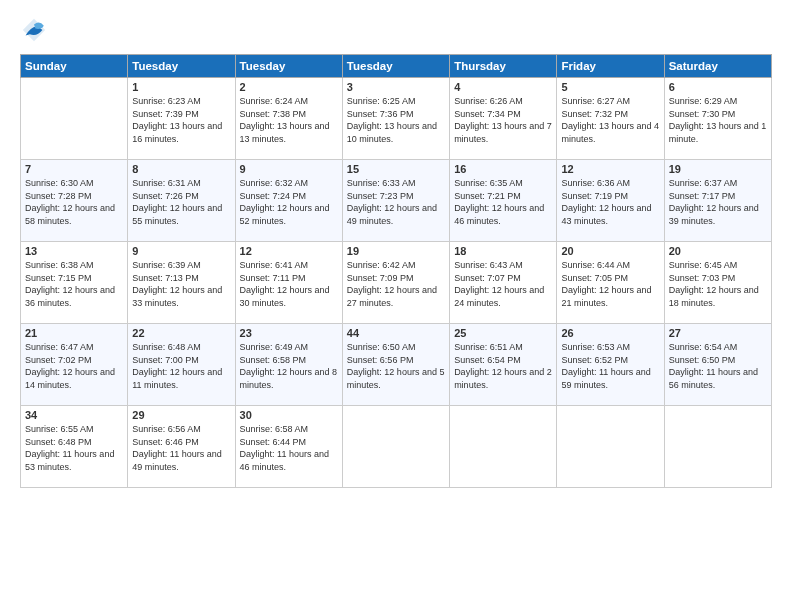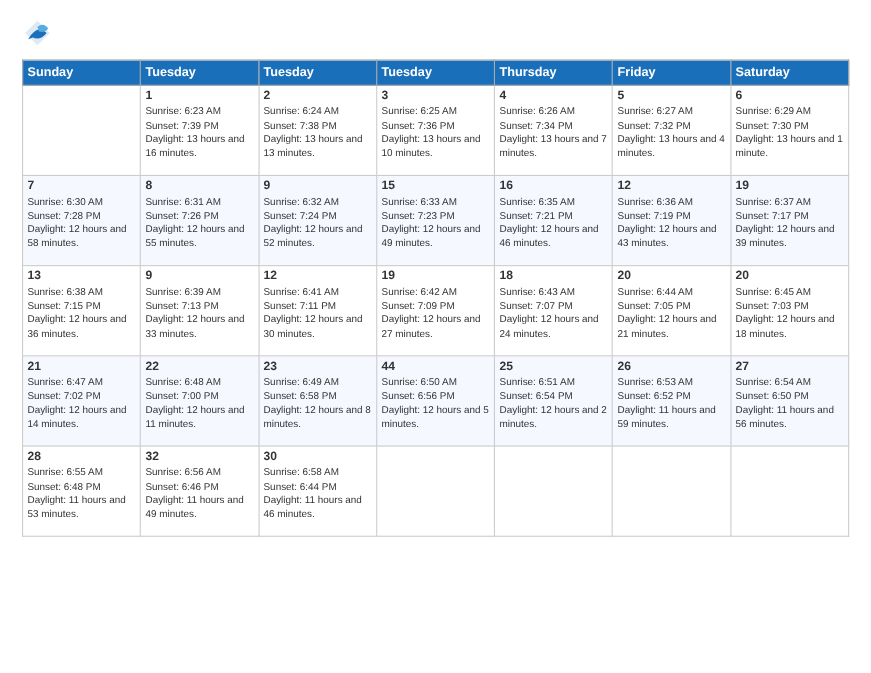--- a/index.html
+++ b/index.html
@@ -250,25 +250,25 @@
             <span class="day-num">26</span>
             <div class="day-info">Sunrise: 6:53 AM<br>Sunset: 6:52 PM<br>Daylight: 11 hours and 59 minutes.</div>
           </td>
           <td>
             <span class="day-num">27</span>
             <div class="day-info">Sunrise: 6:54 AM<br>Sunset: 6:50 PM<br>Daylight: 11 hours and 56 minutes.</div>
           </td>
         </tr>
         <tr>
           <td>
-            <span class="day-num">28</span>
+            <span class="day-num">34</span>
             <div class="day-info">Sunrise: 6:55 AM<br>Sunset: 6:48 PM<br>Daylight: 11 hours and 53 minutes.</div>
           </td>
           <td>
-            <span class="day-num">32</span>
+            <span class="day-num">29</span>
             <div class="day-info">Sunrise: 6:56 AM<br>Sunset: 6:46 PM<br>Daylight: 11 hours and 49 minutes.</div>
           </td>
           <td>
             <span class="day-num">30</span>
             <div class="day-info">Sunrise: 6:58 AM<br>Sunset: 6:44 PM<br>Daylight: 11 hours and 46 minutes.</div>
           </td>
           <td class="empty-cell"></td>
           <td class="empty-cell"></td>
           <td class="empty-cell"></td>
           <td class="empty-cell"></td>

